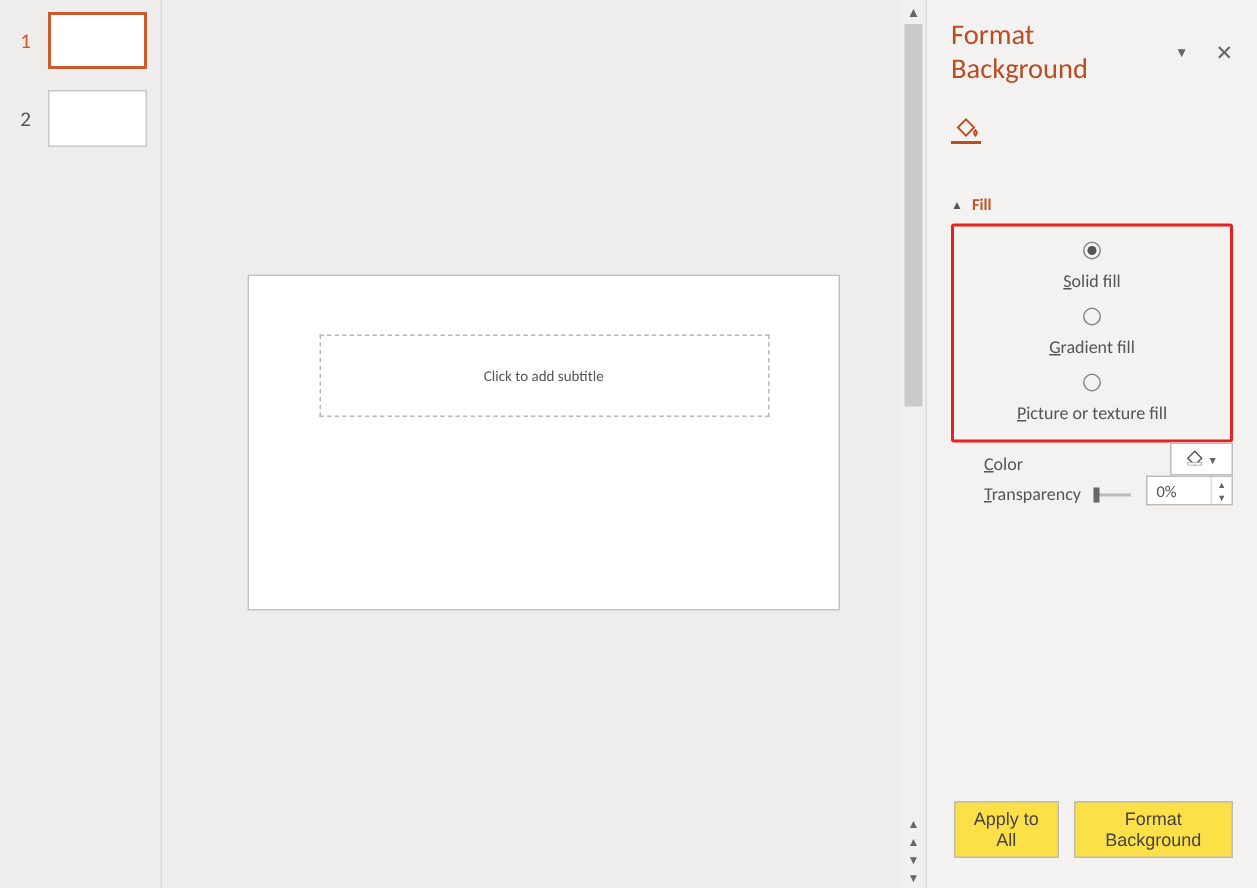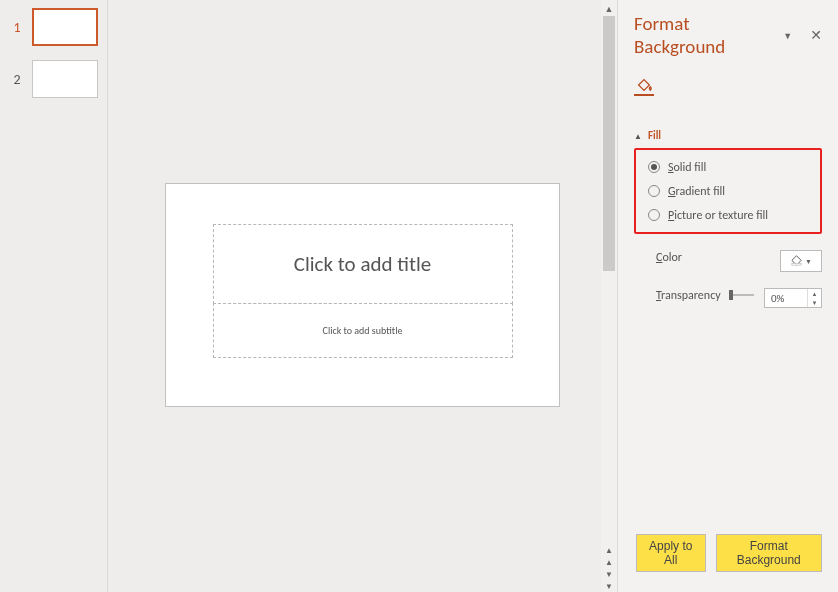--- a/index.html
+++ b/index.html
@@ -85,38 +85,38 @@
   font-size: 11px; color: #c0562c;
 }
 .section-caret { color: #555; font-size: 8px; }
 .section-title { font-weight: bold; }
 .fill-box {
   border: 2px solid #e82020; border-radius: 2px; padding: 10px 12px 8px 12px;
   margin-top: 6px;
 }
 .radio-row, .check-row {
   display: flex; align-items: center; gap: 8px; margin-bottom: 10px;
-  font-size: 12px; color: #555; cursor: pointer;
+  font-size: 12px; color: #555; cursor: pointer; flex-direction: column;
 }
 .radio-row:last-child, .check-row:last-child { margin-bottom: 2px; }
 .radio {
   width: 12px; height: 12px; border: 1px solid #888; border-radius: 50%;
   display: flex; align-items: center; justify-content: center; flex-shrink: 0;
 }
 .radio.checked::after {
   content: ""; width: 6px; height: 6px; background: #555; border-radius: 50%;
 }
 .checkbox {
   width: 12px; height: 12px; border: 1px solid #888; flex-shrink: 0;
 }
 .ul { text-decoration: underline; }
 
 .prop-row {
-  display: flex; align-items: flex-start; justify-content: space-between;
-  margin-top: 16px; padding-left: 22px; font-size: 12px; color: #555;
+  display: flex; align-items: flex-end; justify-content: space-between;
+  padding-left: 22px; font-size: 12px; color: #555;
 }
 .color-btn {
   width: 42px; height: 22px; border: 1px solid #bbb; background: #fff;
   display: flex; align-items: center; justify-content: center; gap: 2px;
   cursor: pointer;
 }
 .color-btn .mini-bucket { font-size: 11px; }
 .color-btn .mini-tri { font-size: 7px; color: #666; }
 .slider {
   flex: 1; margin: 0 10px 0 8px; height: 14px; position: relative;
@@ -154,23 +154,20 @@
       <div class="thumb-box active"></div>
     </div>
     <div class="thumb-row">
       <div class="thumb-num">2</div>
       <div class="thumb-box"></div>
     </div>
   </div>
 
   <div class="canvas-area">
     <div class="slide">
-      <div class="title-ph">
-        <span>Click to add title</span>
-      </div>
       <div class="sub-ph">
         <span>Click to add subtitle</span>
       </div>
     </div>
     <div class="scrollbar-v">
       <div class="sb-btn">▲</div>
       <div class="sb-thumb-v"></div>
       <div style="position:absolute;bottom:0;left:0;right:0;">
         <div class="sb-btn" style="height:12px;">
           <span class="sb-caret">▲</span>

